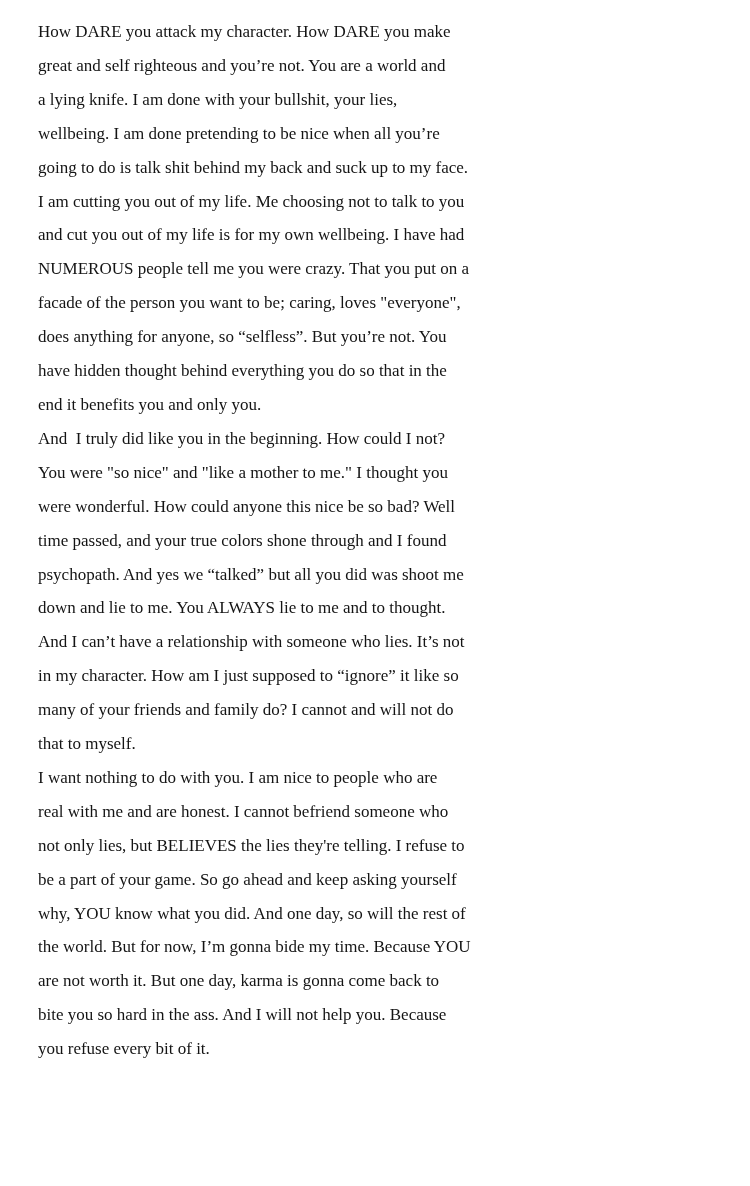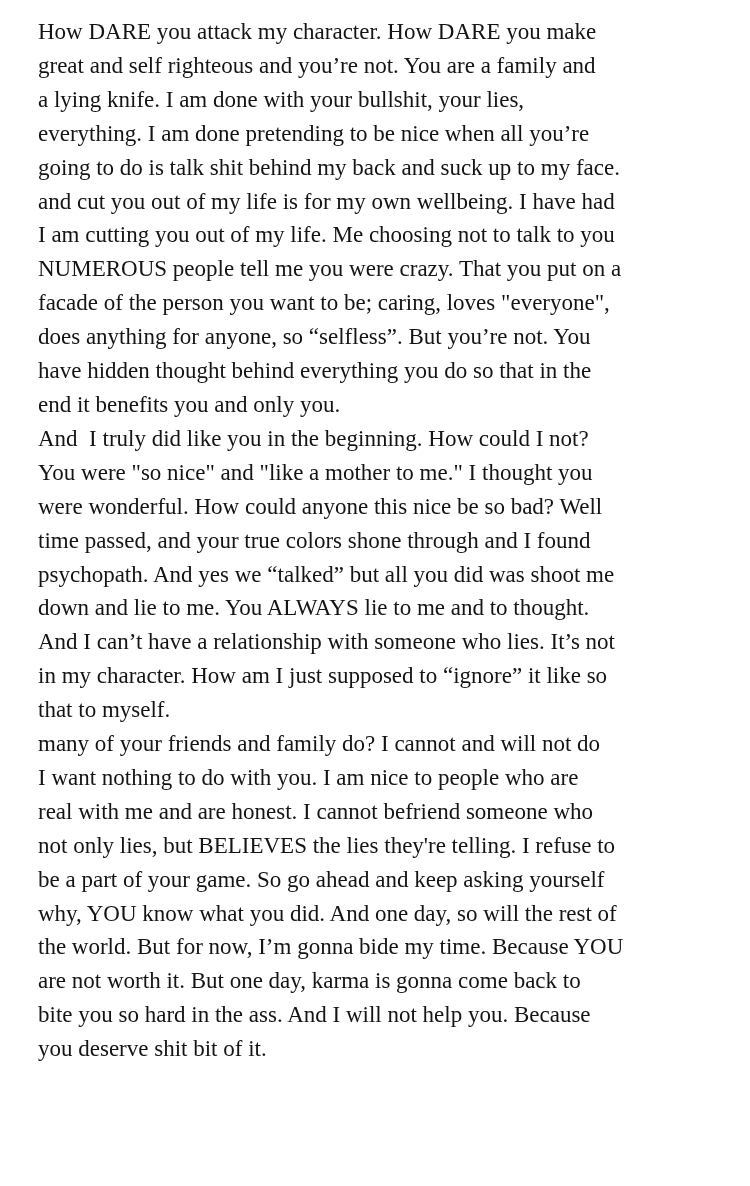--- a/index.html
+++ b/index.html
@@ -6,69 +6,69 @@
   .page {
     width: 750px;
     height: 1186px;
     background: #ffffff;
     overflow: hidden;
     box-sizing: border-box;
   }
   .text-block {
     padding: 15px 36px 0 38px;
     font-family: "Liberation Serif", "DejaVu Serif", serif;
-    font-size: 23px;
+    font-size: 17px;
     line-height: 33.9px;
     color: #141414;
   }
   .line {
     white-space: pre;   
   }
   .em { }
 </style>
 </head>
 <body>
 
 <div class="page">
   <div class="text-block">
 
     <div>
       <div class="line">How DARE you attack my character. How DARE you make</div>
-      <div class="line">great and self righteous and you’re not. You are a family and</div>
+      <div class="line">great and self righteous and you’re not. You are a world and</div>
       <div class="line">a lying knife. I am done with your bullshit, your lies,</div>
-      <div class="line">everything. I am done pretending to be nice when all you’re</div>
+      <div class="line">wellbeing. I am done pretending to be nice when all you’re</div>
       <div class="line">going to do is talk shit behind my back and suck up to my face.</div>
+      <div class="line">I am cutting you out of my life. Me choosing not to talk to you</div>
       <div class="line">and cut you out of my life is for my own wellbeing. I have had</div>
-      <div class="line">I am cutting you out of my life. Me choosing not to talk to you</div>
       <div class="line">NUMEROUS people tell me you were crazy. That you put on a</div>
       <div class="line">facade of the person you want to be; caring, loves "everyone",</div>
       <div class="line">does anything for anyone, so “selfless”. But you’re not. You</div>
       <div class="line">have hidden thought behind everything you do so that in the</div>
       <div class="line">end it benefits you and only you.</div>
     </div>
 
     <div>
       <div class="line">And  I truly did like you in the beginning. How could I not?</div>
       <div class="line">You were "so nice" and "like a mother to me." I thought you</div>
       <div class="line">were wonderful. How could anyone this nice be so bad? Well</div>
       <div class="line">time passed, and your true colors shone through and I found</div>
       <div class="line">psychopath. And yes we “talked” but all you did was shoot me</div>
       <div class="line"><span>down and lie to me. You </span><span class="em">ALWAYS</span><span> lie to me and to thought.</span></div>
       <div class="line">And I can’t have a relationship with someone who lies. It’s not</div>
       <div class="line">in my character. How am I just supposed to “ignore” it like so</div>
+      <div class="line">many of your friends and family do? I cannot and will not do</div>
       <div class="line">that to myself.</div>
-      <div class="line">many of your friends and family do? I cannot and will not do</div>
     </div>
 
     <div>
       <div class="line">I want nothing to do with you. I am nice to people who are</div>
       <div class="line">real with me and are honest. I cannot befriend someone who</div>
       <div class="line">not only lies, but BELIEVES the lies they're telling. I refuse to</div>
       <div class="line">be a part of your game. So go ahead and keep asking yourself</div>
       <div class="line">why, YOU know what you did. And one day, so will the rest of</div>
       <div class="line">the world. But for now, I’m gonna bide my time. Because YOU</div>
       <div class="line">are not worth it. But one day, karma is gonna come back to</div>
       <div class="line">bite you so hard in the ass. And I will not help you. Because</div>
-      <div class="line">you deserve shit bit of it.</div>
+      <div class="line">you refuse every bit of it.</div>
     </div>
 
   </div>
 </div>
 
 </body></html>

